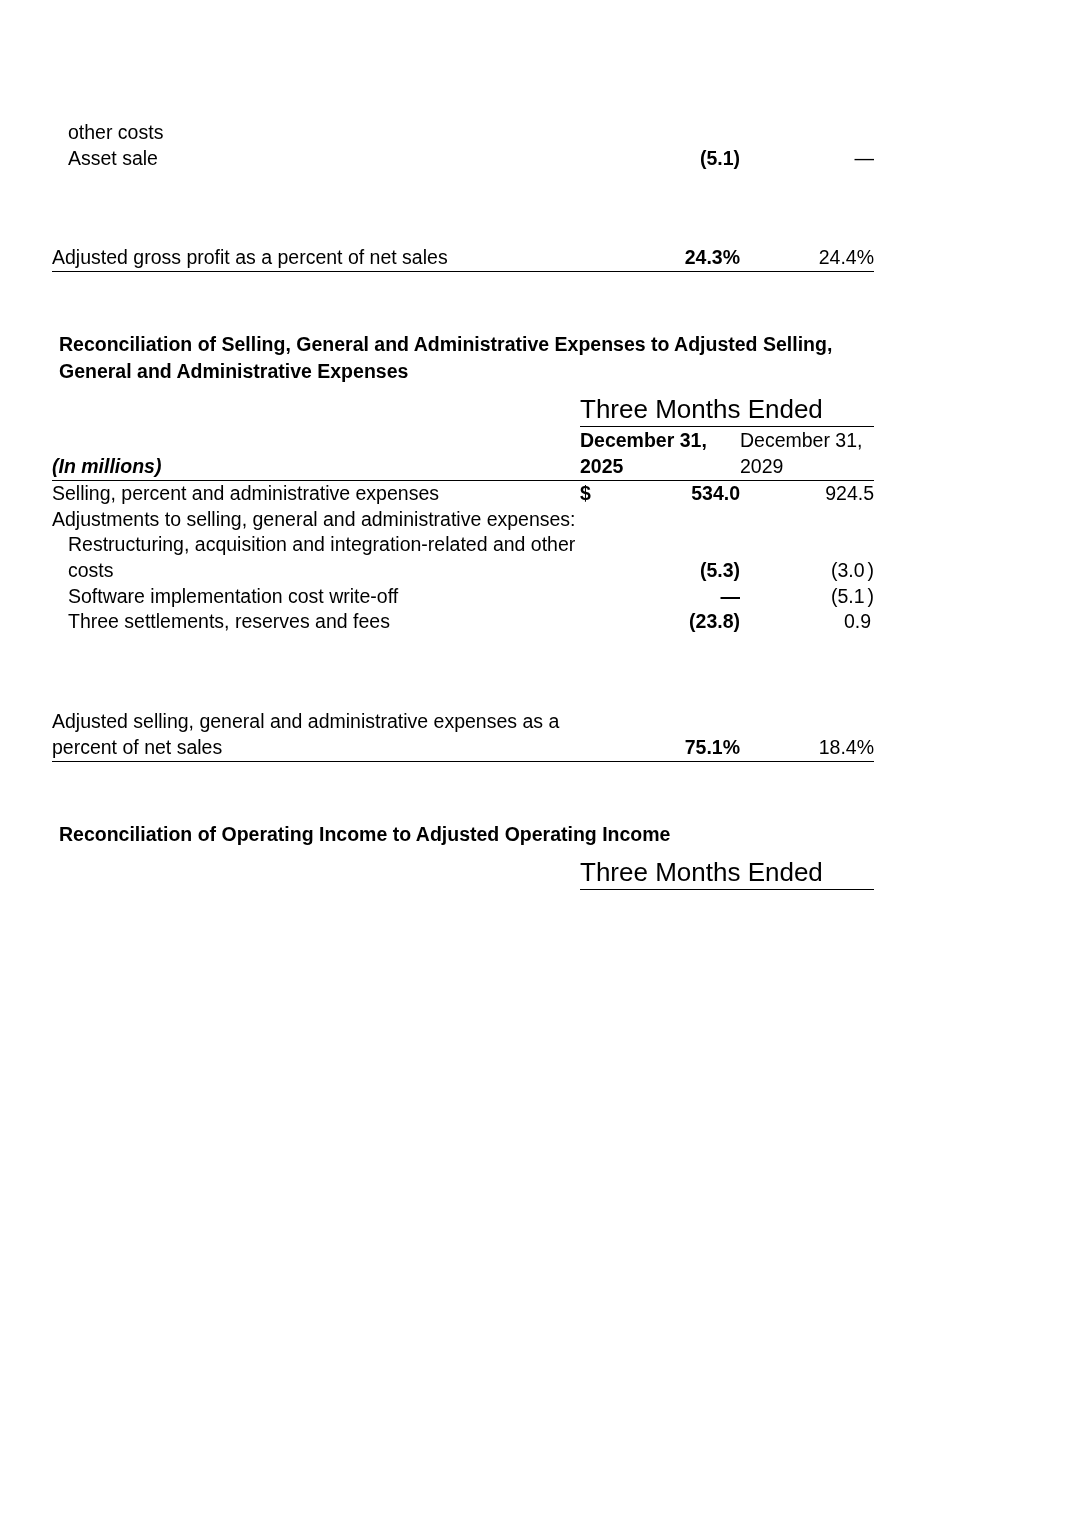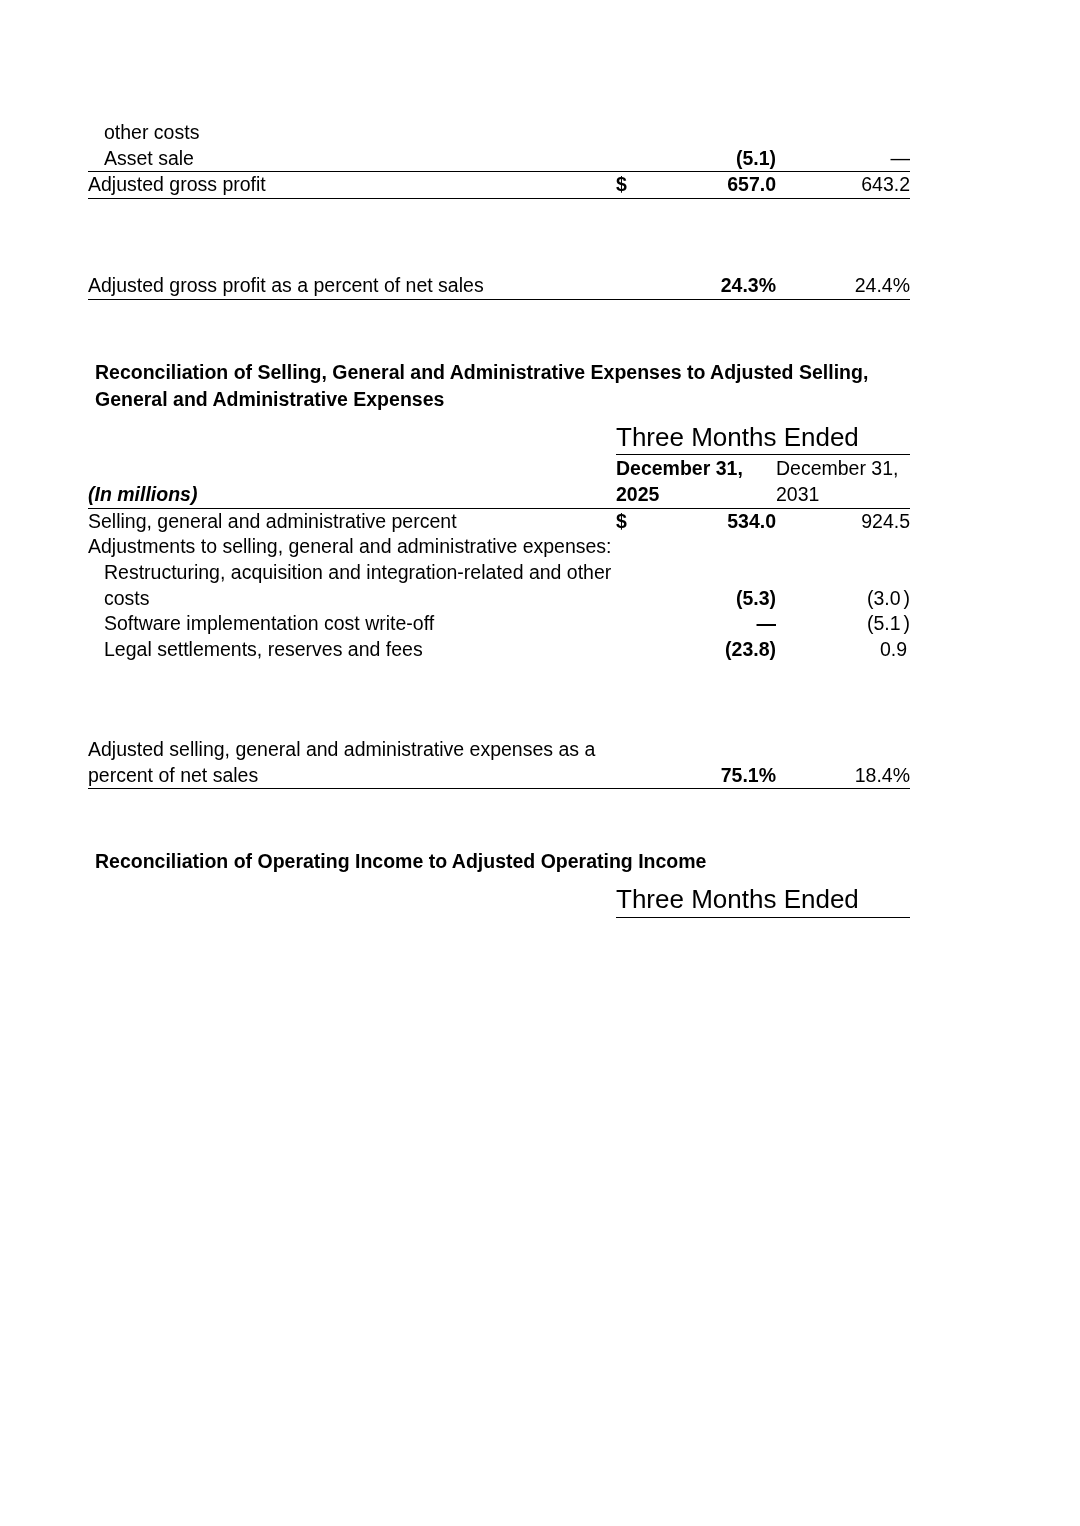--- a/index.html
+++ b/index.html
@@ -13,21 +13,21 @@
     font-family: "Liberation Sans", sans-serif;
     color: #000000;
     position: relative;
     overflow: hidden;
   }
   .page {
     position: relative;
     width: 1080px;
     height: 1526px;
     box-sizing: border-box;
-    padding: 120px 128px 0 88px;
+    padding: 120px 128px 0 52px;
   }
 
   
   table.fin {
     width: 822px;
     border-collapse: collapse;
     table-layout: fixed;
     font-size: 19.5px;
     line-height: 1.32;
   }
@@ -124,27 +124,20 @@
 
       <tr>
         <td class="lbl indent1">Asset sale</td>
         <td class="cur"></td>
         <td class="num bold">(5.1)</td>
         <td></td>
         <td class="num">—</td>
       </tr>
 
 
-      <tr class="tborder bborder">
-        <td class="lbl">Adjusted gross profit</td>
-        <td class="cur">$</td>
-        <td class="num bold">657.0</td>
-        <td></td>
-        <td class="num">643.2</td>
-      </tr>
     </tbody>
   </table>
 
   <div class="spacer-lg"></div>
 
   <table class="fin">
     <colgroup>
       <col class="c-label">
         <col class="c-cur">
         <col class="c-val1">
@@ -185,26 +178,26 @@
         <td colspan="4"></td>
       </tr>
       <tr>
         <td class="inmillions">(In millions)</td>
         <td class="hdr-date bold" colspan="2">
           <span>December 31,</span><br>
           <span>2025</span>
         </td>
         <td class="hdr-date" colspan="2">
           <span>December 31,</span><br>
-          <span>2031</span>
+          <span>2029</span>
         </td>
       </tr>
 
       <tr class="tborder">
-        <td class="lbl">Selling, general and administrative percent</td>
+        <td class="lbl">Selling, percent and administrative expenses</td>
         <td class="cur">$</td>
         <td class="num bold">534.0</td>
         <td></td>
         <td class="num">924.5</td>
       </tr>
 
       <tr>
         <td class="lbl">Adjustments to selling, general and administrative expenses:</td>
         <td class="cur"></td>
         <td class="num"></td>
@@ -222,21 +215,21 @@
 
       <tr>
         <td class="lbl indent1">Software implementation cost write-off</td>
         <td class="cur"></td>
         <td class="num bold">—</td>
         <td></td>
         <td class="num"><span>(5.1</span><span class="paren">)</span></td>
       </tr>
 
       <tr>
-        <td class="lbl indent1">Legal settlements, reserves and fees</td>
+        <td class="lbl indent1">Three settlements, reserves and fees</td>
         <td class="cur"></td>
         <td class="num bold">(23.8)</td>
         <td></td>
         <td class="num"><span>0.9</span><span class="paren"></span></td>
       </tr>
 
     </tbody>
   </table>
 
   <div class="spacer-lg"></div>

